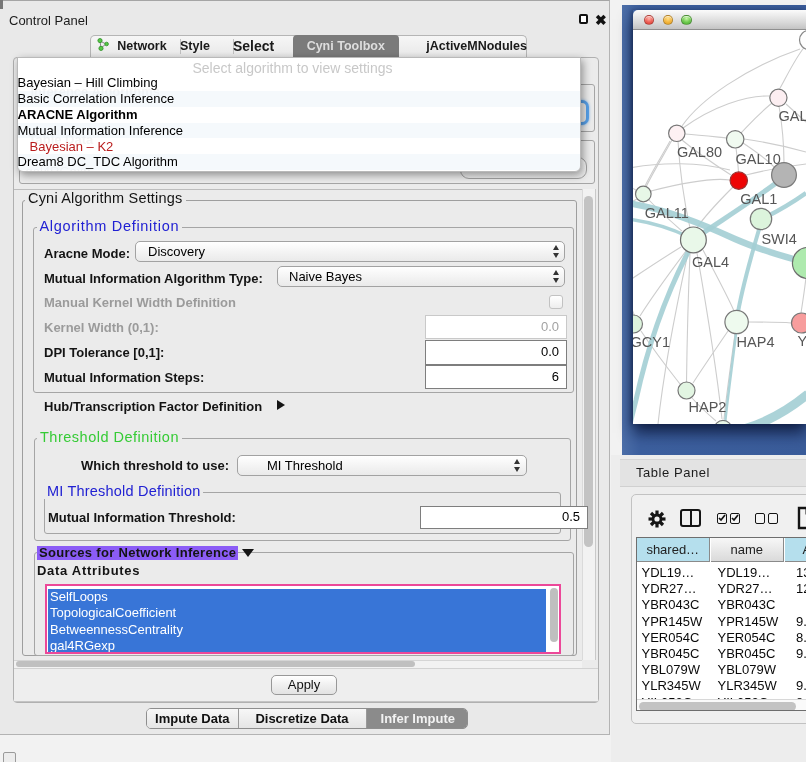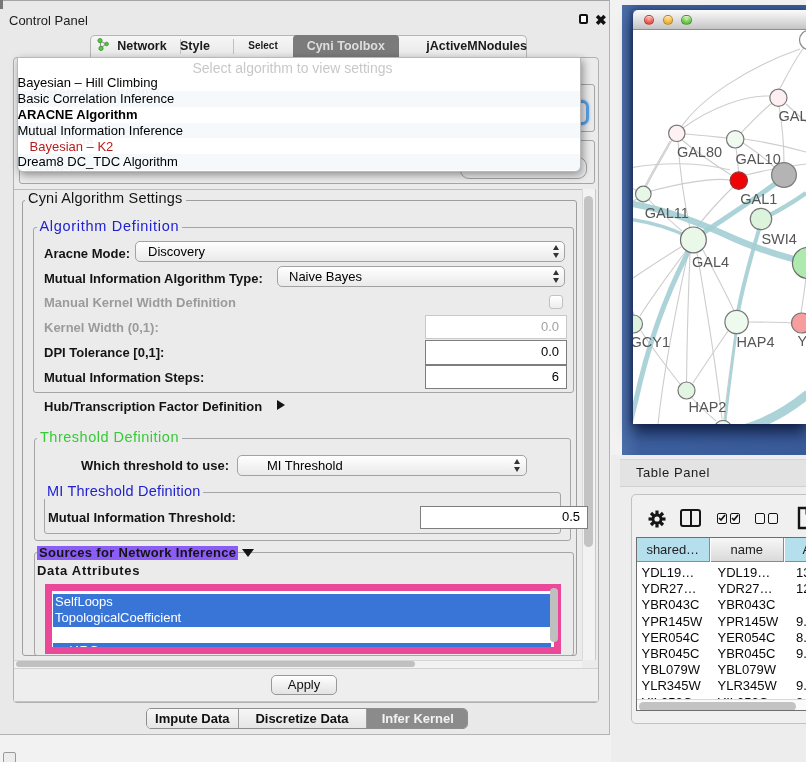--- a/index.html
+++ b/index.html
@@ -16,21 +16,21 @@
 <div class="ab" style="left:0;top:0;width:3px;height:9px;background:#777"></div>
 <div class="ab" style="left:9px;top:13px;font-size:13px;color:#1c1c1c">Control Panel</div>
 <div class="ab" style="left:579px;top:14px;width:9px;height:10px;border:2px solid #111;border-radius:2px;background:#fff"></div>
 <div class="ab" style="left:595px;top:12px;font-size:14px;font-weight:bold;color:#111">✖</div>
 <div class="ab" style="left:90px;top:35px;width:437px;height:22px;background:linear-gradient(#f6f6f6,#e8e8e8);border:1px solid #b5b5b5;border-bottom:none;border-radius:5px 5px 0 0"></div>
 <div class="ab" style="left:180px;top:39px;width:1px;height:15px;background:#c0c0c0"></div>
 <div class="ab" style="left:233px;top:39px;width:1px;height:15px;background:#c0c0c0"></div>
 <div class="ab" style="left:293px;top:35px;width:105.5px;height:22px;background:#7b7b7b;border-radius:4px 4px 0 0"></div>
 <div class="ab" style="left:112px;top:36px;width:60px;height:20px;font-size:12.5px;font-weight:bold;color:#1a1a1a;text-align:center;line-height:20px">Network</div>
 <div class="ab" style="left:180px;top:36px;width:53px;height:20px;font-size:12.5px;font-weight:bold;color:#1a1a1a;text-align:left;line-height:20px">Style</div>
-<div class="ab" style="left:233px;top:36px;width:60px;height:20px;font-size:10px;font-weight:bold;color:#1a1a1a;text-align:center;line-height:20px">Select</div>
+<div class="ab" style="left:233px;top:36px;width:60px;height:20px;font-size:14px;font-weight:bold;color:#1a1a1a;line-height:20px">Select</div>
 <div class="ab" style="left:293px;top:36px;width:105.5px;height:20px;font-size:12.5px;font-weight:bold;color:#dedede;text-align:center;line-height:20px">Cyni Toolbox</div>
 <div class="ab" style="left:398.5px;top:36px;width:128.5px;height:20px;font-size:12.5px;font-weight:bold;color:#1a1a1a;text-align:right;line-height:20px">jActiveMNodules</div>
 <svg class="ab" style="left:97px;top:38px" width="13" height="13" viewBox="0 0 13 13">
 <line x1="3" y1="3" x2="9" y2="6" stroke="#888" stroke-width="1"></line>
     <line x1="4" y1="10" x2="9" y2="6" stroke="#888" stroke-width="1"></line>
     <line x1="3" y1="3" x2="4" y2="10" stroke="#888" stroke-width="1"></line>
 <circle cx="3" cy="2.6" r="2.1" fill="#57c947" stroke="#2e8f27" stroke-width="0.8"></circle>
     <circle cx="9.6" cy="6" r="1.8" fill="#57c947" stroke="#2e8f27" stroke-width="0.8"></circle>
     <circle cx="4" cy="10.4" r="2.1" fill="#57c947" stroke="#2e8f27" stroke-width="0.8"></circle>
   </svg>
@@ -74,32 +74,33 @@
 <div class="arr" style="left:514.0px;top:458.5px;border-left:3.5px solid transparent;border-right:3.5px solid transparent;border-bottom:5px solid #333"></div>
 <div class="arr" style="left:514.0px;top:466.5px;border-left:3.5px solid transparent;border-right:3.5px solid transparent;border-top:5px solid #333"></div>
 <div class="gbox" style="left:44px;top:492px;width:517px;height:42px"></div>
 <div class="gttl" style="left:44px;top:483.5px;color:#2121d3">MI Threshold Definition</div>
 <div class="lbl" style="left:48px;top:510px">Mutual Information Threshold:</div>
 <div class="fld" style="left:420px;top:506px;width:168px;height:23px;border:1.5px solid #7e7e7e;color:#000;line-height:20px;padding-right:7px">0.5</div>
 <div class="gbox" style="left:34px;top:552px;width:540px;height:104px"></div>
 <div class="ab" style="left:37px;top:545.5px;font-size:13px;font-weight:bold;letter-spacing:0.3px;color:#141414;background:#8b5cf6;padding:0 2px;line-height:14px">Sources for Network Inference</div>
 <div class="arr" style="left:242px;top:549px;border-left:6.5px solid transparent;border-right:6.5px solid transparent;border-top:8px solid #141414"></div>
 <div class="lbl" style="left:37px;top:563px;letter-spacing:0.7px">Data Attributes</div>
-<div class="ab" style="left:44.5px;top:584px;width:516px;height:70px;background:#fff;border:7px solid #ec4899;overflow:hidden">
+<div class="ab" style="left:44.5px;top:584px;width:516px;height:70px;background:#fff;border:2px solid #ec4899;overflow:hidden">
 <div style="position:absolute;left:1.5px;top:3.0px;width:498px;height:16.3px;background:#3875d7;color:#fff;font-size:13px;line-height:16px;padding-left:2px">SelfLoops</div>
 <div style="position:absolute;left:1.5px;top:19.3px;width:498px;height:16.3px;background:#3875d7;color:#fff;font-size:13px;line-height:16px;padding-left:2px">TopologicalCoefficient</div>
+<div style="position:absolute;left:1.5px;top:35.6px;width:498px;height:16.3px;background:#3875d7;color:#fff;font-size:13px;line-height:16px;padding-left:2px">BetweennessCentrality</div>
 <div style="position:absolute;left:1.5px;top:51.900000000000006px;width:498px;height:16.3px;background:#3875d7;color:#fff;font-size:13px;line-height:16px;padding-left:2px">gal4RGexp</div>
 </div>
 <div class="ab" style="left:549.5px;top:588px;width:8px;height:54px;background:#bfbfbf;border-radius:4px"></div>
 <div class="ab" style="left:14px;top:668px;width:584px;height:34px;background:#eeeeee;border-top:1px solid #d2d2d2;border-bottom:1px solid #c4c4c4"></div>
 <div class="ab" style="left:271px;top:675px;width:66px;height:20px;background:linear-gradient(#ffffff,#eeeeee 55%,#e3e3e3);border:1px solid #989898;border-radius:5px;font-size:13px;color:#111;text-align:center;line-height:18px">Apply</div>
 <div class="ab" style="left:146px;top:708px;width:322px;height:21px;border-radius:5px;overflow:hidden;border:1px solid #8e8e8e">
 <div style="position:absolute;left:0px;top:0;width:91.5px;height:21px;background:linear-gradient(#f7f7f7,#e3e3e3);color:#111;border-right:1px solid #999;font-size:13px;font-weight:bold;text-align:center;line-height:20px">Impute Data</div>
 <div style="position:absolute;left:91.5px;top:0;width:128.0px;height:21px;background:linear-gradient(#f7f7f7,#e3e3e3);color:#111;border-right:1px solid #999;font-size:13px;font-weight:bold;text-align:center;line-height:20px">Discretize Data</div>
-<div style="position:absolute;left:219.5px;top:0;width:102.5px;height:21px;background:#8b8b8b;color:#f2f2f2;font-size:13px;font-weight:bold;text-align:center;line-height:20px">Infer Kernel</div>
+<div style="position:absolute;left:219.5px;top:0;width:102.5px;height:21px;background:#8b8b8b;color:#f2f2f2;font-size:13px;font-weight:bold;text-align:center;line-height:20px">Infer Impute</div>
 </div>
 <div class="ab" style="left:16.5px;top:57px;width:564px;height:115px;background:#fff;border:1px solid #b9b9b9;border-radius:0 0 6px 6px;box-shadow:2px 3px 8px rgba(0,0,0,0.4);overflow:hidden">
 <div style="position:absolute;left:13px;top:26px;font-size:13px;font-weight:bold;color:rgba(40,40,40,0.05)">Inference Algorithms</div>
 <div style="position:absolute;left:11px;top:74px;font-size:13px;font-weight:bold;color:rgba(40,40,40,0.05)">Table Data</div>
 <div style="position:absolute;left:8px;top:106px;font-size:13px;color:rgba(40,40,40,0.05)">gal4RGexp</div>
 <div style="position:absolute;left:-7px;top:2px;width:564px;text-align:center;font-size:14px;color:#c8c8c8">Select algorithm to view settings</div>
 <div style="position:absolute;left:0;top:16.7px;width:480px;height:15.95px;font-size:13px;color:#000;line-height:15.9px;padding-left:0px">Bayesian – Hill Climbing</div>
 <div style="position:absolute;left:0;top:32.65px;width:564px;height:15.95px;background:rgba(228,238,248,0.38);font-size:13px;color:#000;line-height:15.9px;padding-left:0px">Basic Correlation Inference</div>
 <div style="position:absolute;left:0;top:48.599999999999994px;width:564px;height:15.95px;font-weight:bold;font-size:13px;color:#000;line-height:15.9px;padding-left:0px">ARACNE Algorithm</div>
 <div style="position:absolute;left:0;top:64.55px;width:564px;height:15.95px;background:rgba(228,238,248,0.38);font-size:13px;color:#000;line-height:15.9px;padding-left:0px">Mutual Information Inference</div>

